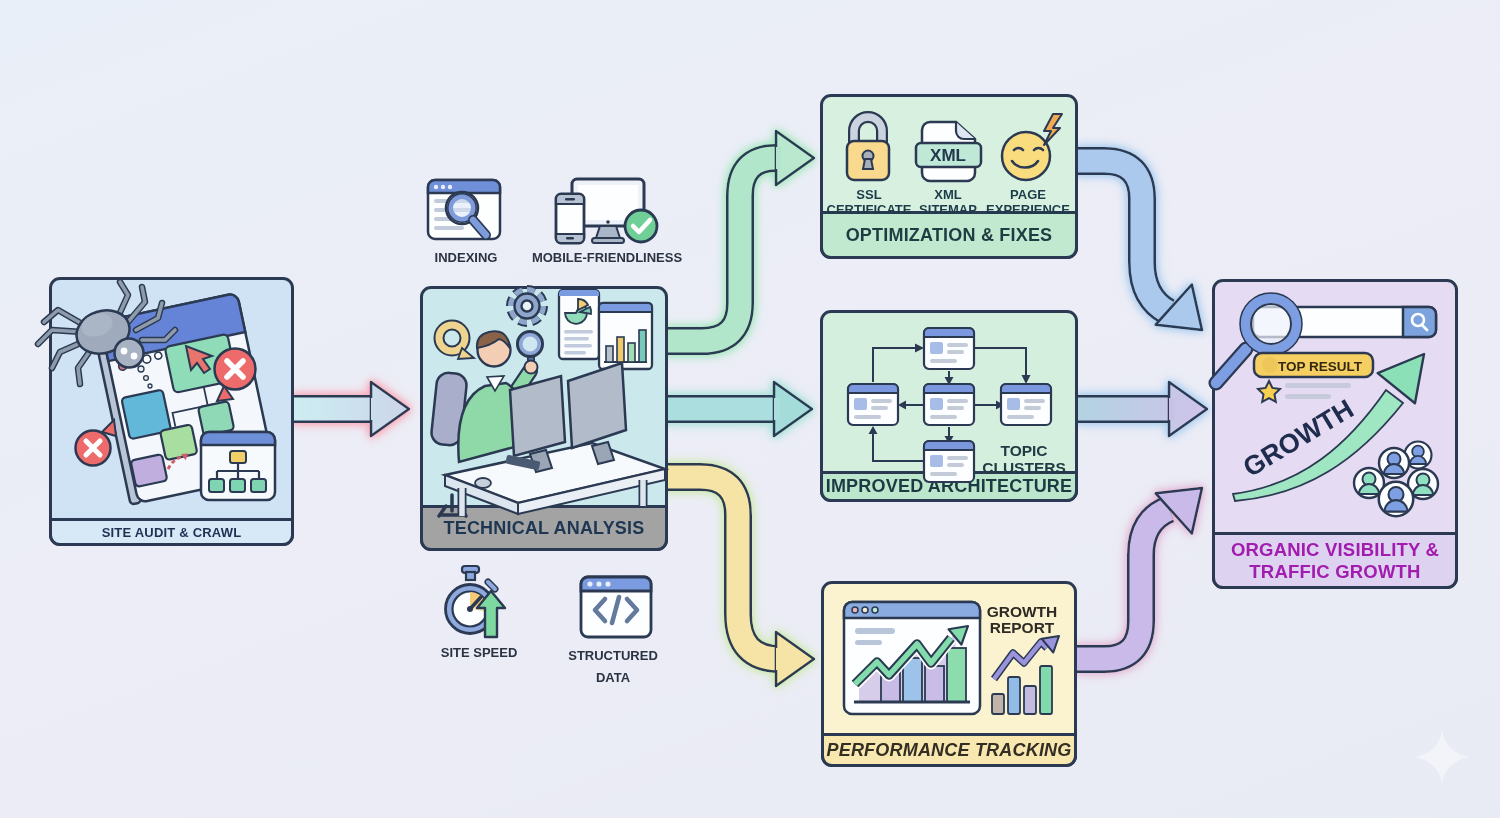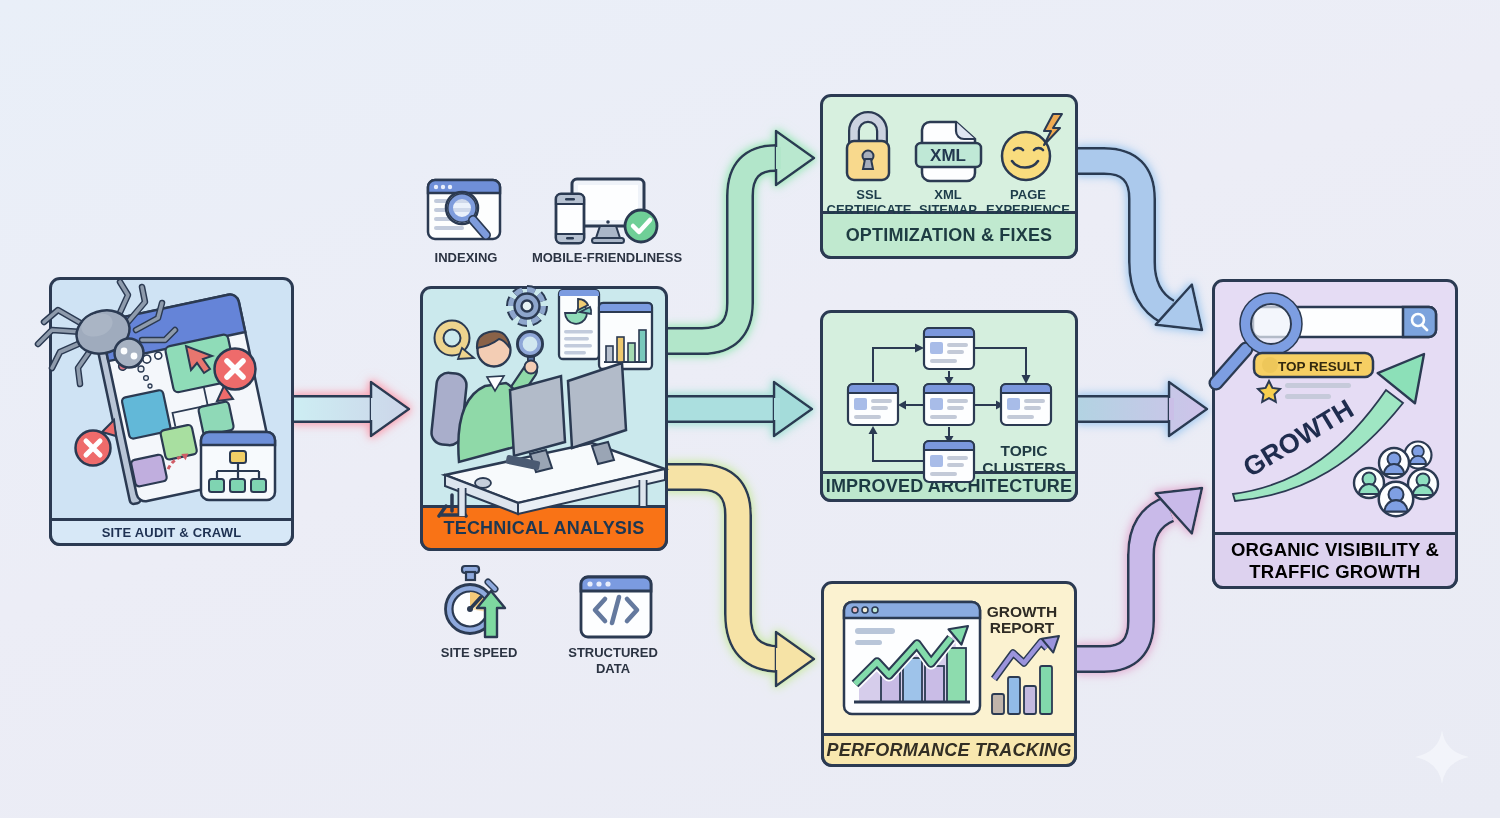--- a/index.html
+++ b/index.html
@@ -97,43 +97,43 @@
   <path d="M1076 659 H1104 Q1141 659 1141 621 V555 Q1141 520 1169 509" stroke="#c9bae9" stroke-width="23" fill="none"></path>
   <polygon points="-38,-27 0,0 -38,27" fill="#c9bae9" stroke="#2b3a52" stroke-width="2.5" stroke-linejoin="round" transform="translate(1202,488) rotate(-42)"></polygon>
 </g>
 </svg>
 
 <div class="box" style="left:49px;top:277px;width:245px;height:269px;background:#cfe3f4;">
   <div class="strip" style="height:28px;background:#d7e8f7;font-size:13px;color:#1e3152;">SITE AUDIT &amp; CRAWL</div>
 </div>
 
 <div class="box" style="left:420px;top:286px;width:248px;height:265px;background:#cbe9ed;">
-  <div class="strip" style="height:46px;background:#f97316;font-size:18px;color:#1d3752;">TECHNICAL ANALYSIS</div>
+  <div class="strip" style="height:46px;background:#a3a3a3;font-size:18px;color:#1d3752;">TECHNICAL ANALYSIS</div>
 </div>
 
 <div class="box" style="left:820px;top:94px;width:258px;height:165px;background:#d7f0df;">
   <div class="strip" style="height:48px;background:#c0e9cf;font-size:18px;color:#1e3c42;">OPTIMIZATION &amp; FIXES</div>
 </div>
 
 <div class="box" style="left:820px;top:310px;width:258px;height:192px;background:#d5efde;">
   <div class="strip" style="height:31px;background:#bde7cd;font-size:18px;color:#1d3a43;">IMPROVED ARCHITECTURE</div>
 </div>
 
 <div class="box" style="left:821px;top:581px;width:256px;height:186px;background:#fbf2d0;">
   <div class="strip" style="height:34px;background:#f8e7ae;font-size:18px;color:#322e24;font-style:italic;">PERFORMANCE TRACKING</div>
 </div>
 
 <div class="box" style="left:1212px;top:279px;width:246px;height:310px;background:#e5dcf4;">
-  <div class="strip" style="height:57px;background:#ddd2ef;font-size:18.5px;color:#000000;line-height:21.5px;">ORGANIC VISIBILITY &amp;<br>TRAFFIC GROWTH</div>
+  <div class="strip" style="height:57px;background:#ddd2ef;font-size:18.5px;color:#a21caf;line-height:21.5px;">ORGANIC VISIBILITY &amp;<br>TRAFFIC GROWTH</div>
 </div>
 
 <div class="lbl" style="left:466px;top:250px;width:0;font-size:13px;display:flex;justify-content:center;">INDEXING</div>
 <div class="lbl" style="left:607px;top:250px;width:0;font-size:13px;display:flex;justify-content:center;">MOBILE-FRIENDLINESS</div>
 <div class="lbl" style="left:479px;top:645px;width:0;font-size:13px;display:flex;justify-content:center;">SITE SPEED</div>
-<div class="lbl" style="left:558px;top:645px;width:110px;font-size:13px;line-height:16px;">STRUCTURED<br>DATA</div>
+<div class="lbl" style="left:558px;top:645px;width:110px;font-size:13px;line-height:22px;">STRUCTURED<br>DATA</div>
 
 <svg id="art" style="position:absolute;left:0;top:0;z-index:3" width="1500" height="818" viewBox="0 0 1500 818" fill="none">
 <defs>
 <clipPath id="avclip">
           <circle cx="0" cy="0" r="15"></circle>
         </clipPath>
 </defs>
 
 <g>
 <rect x="428" y="180" width="72" height="59" rx="7" fill="#fdfefe" stroke="#2b3a52" stroke-width="2.5"></rect>

